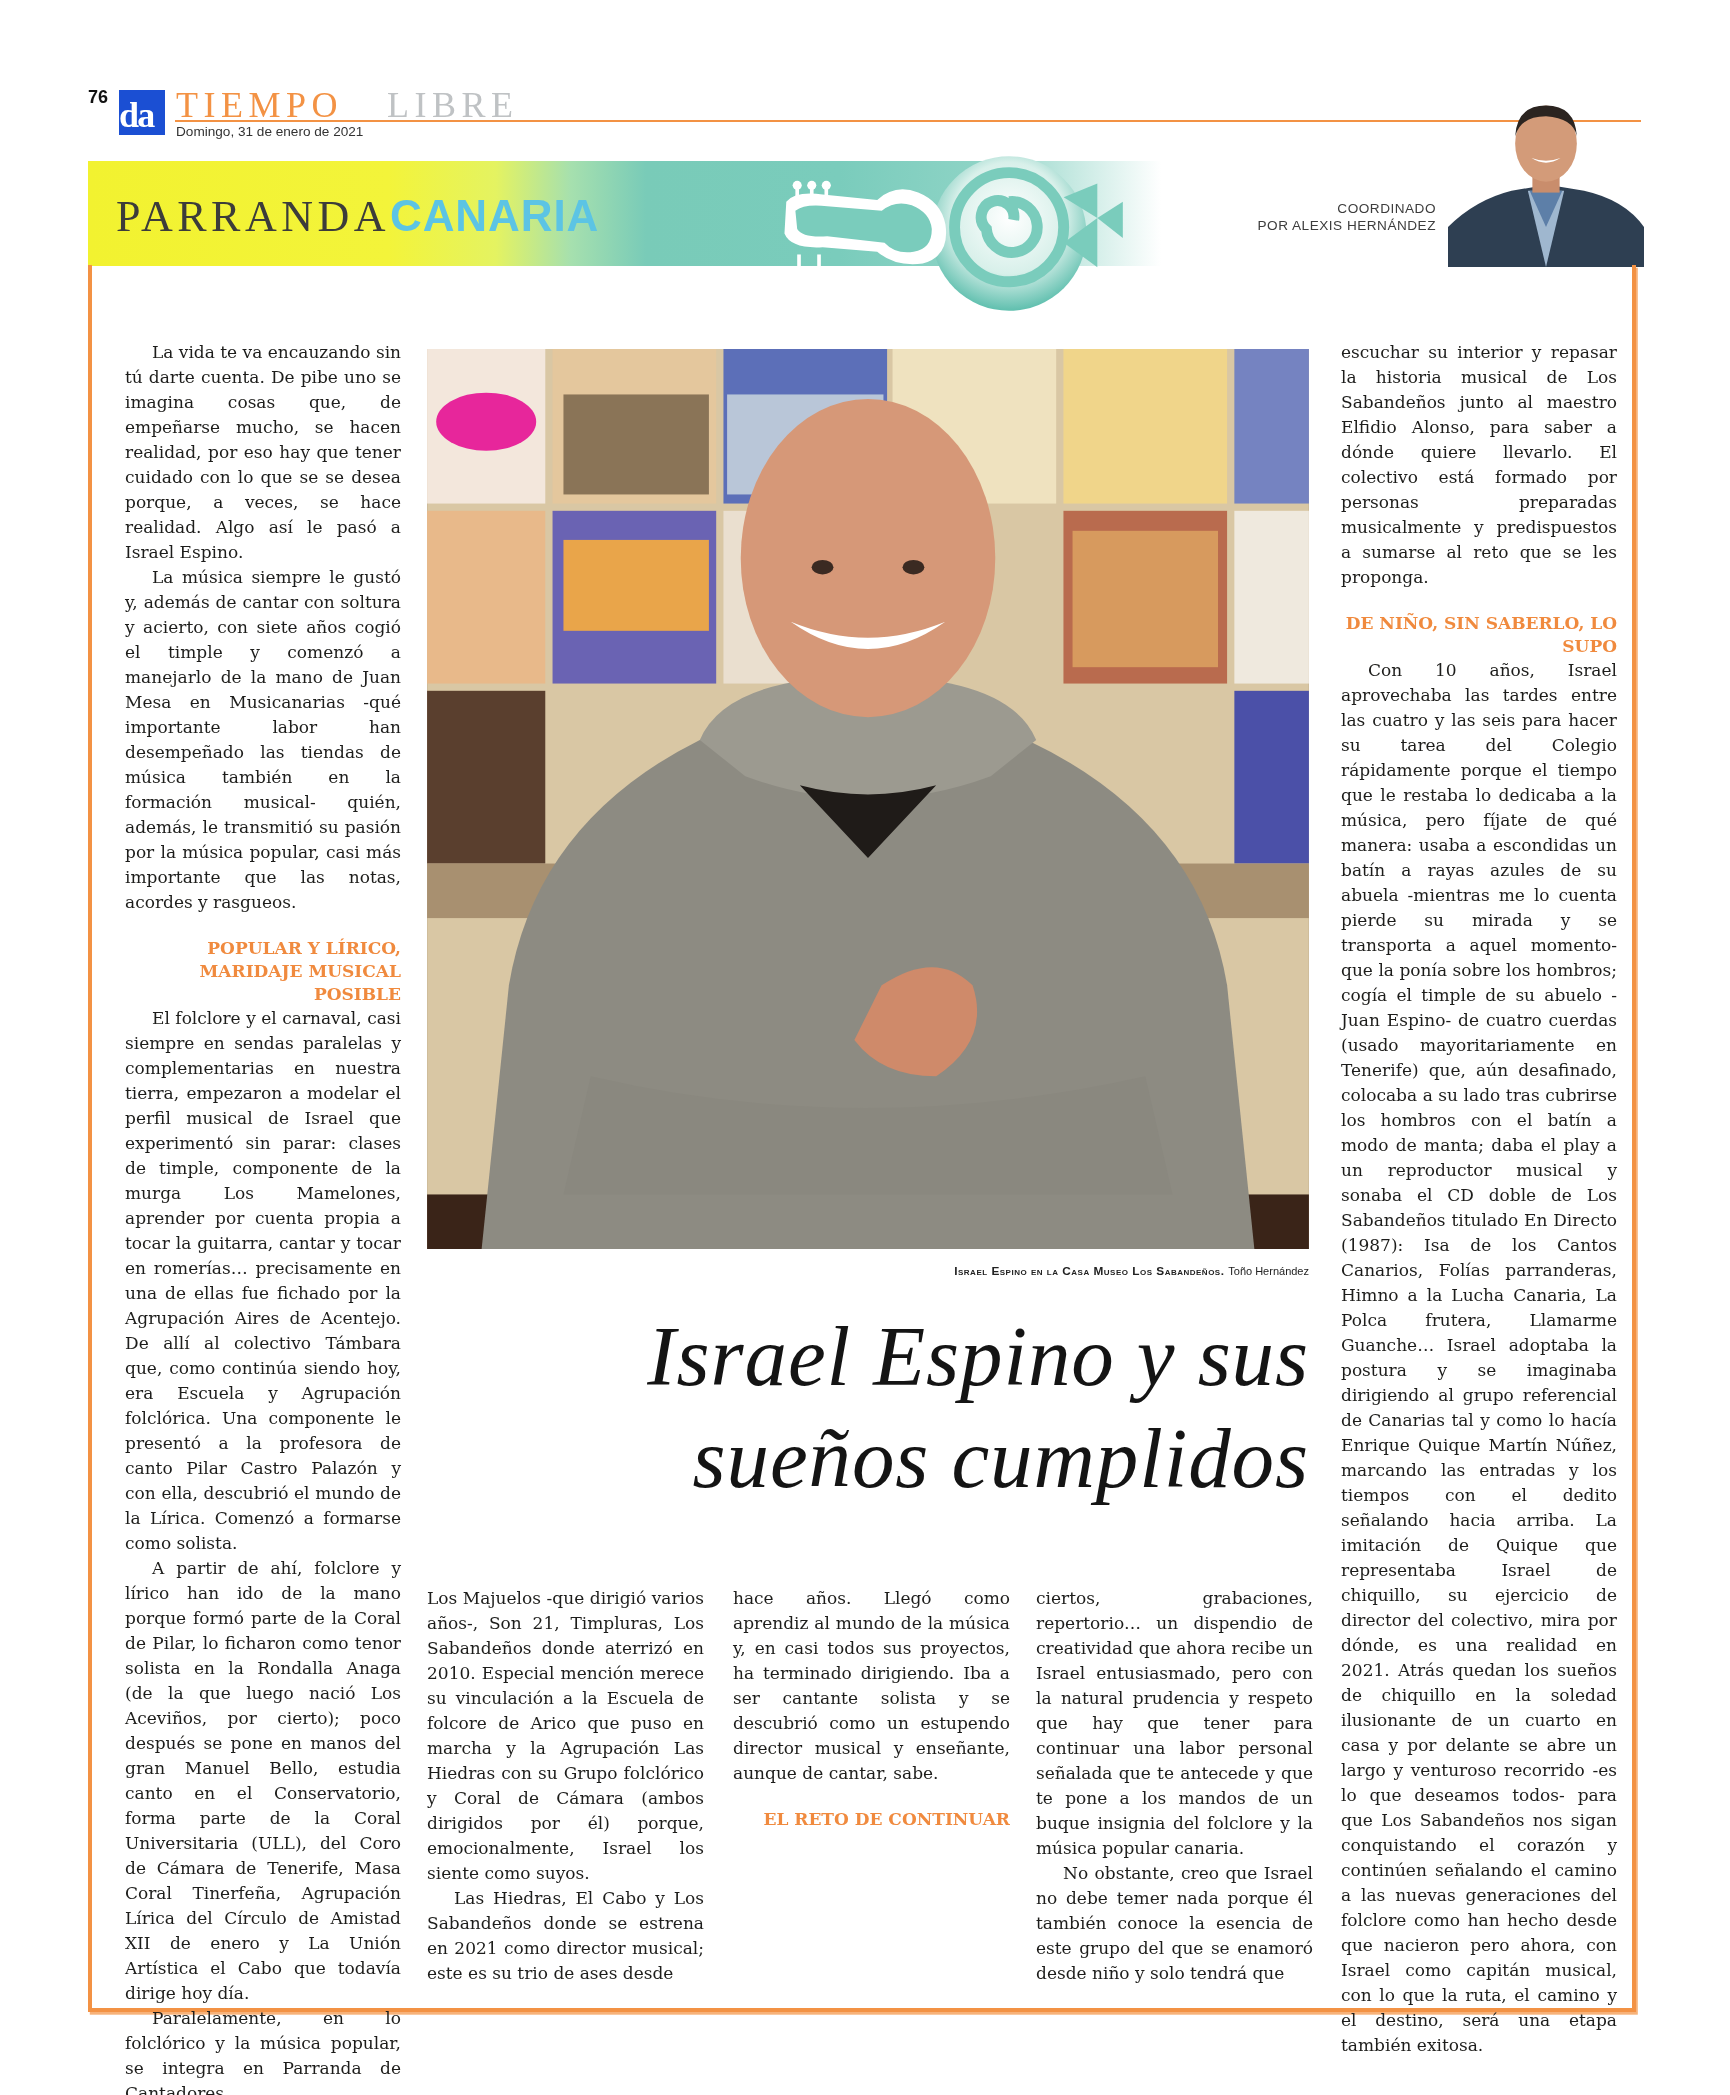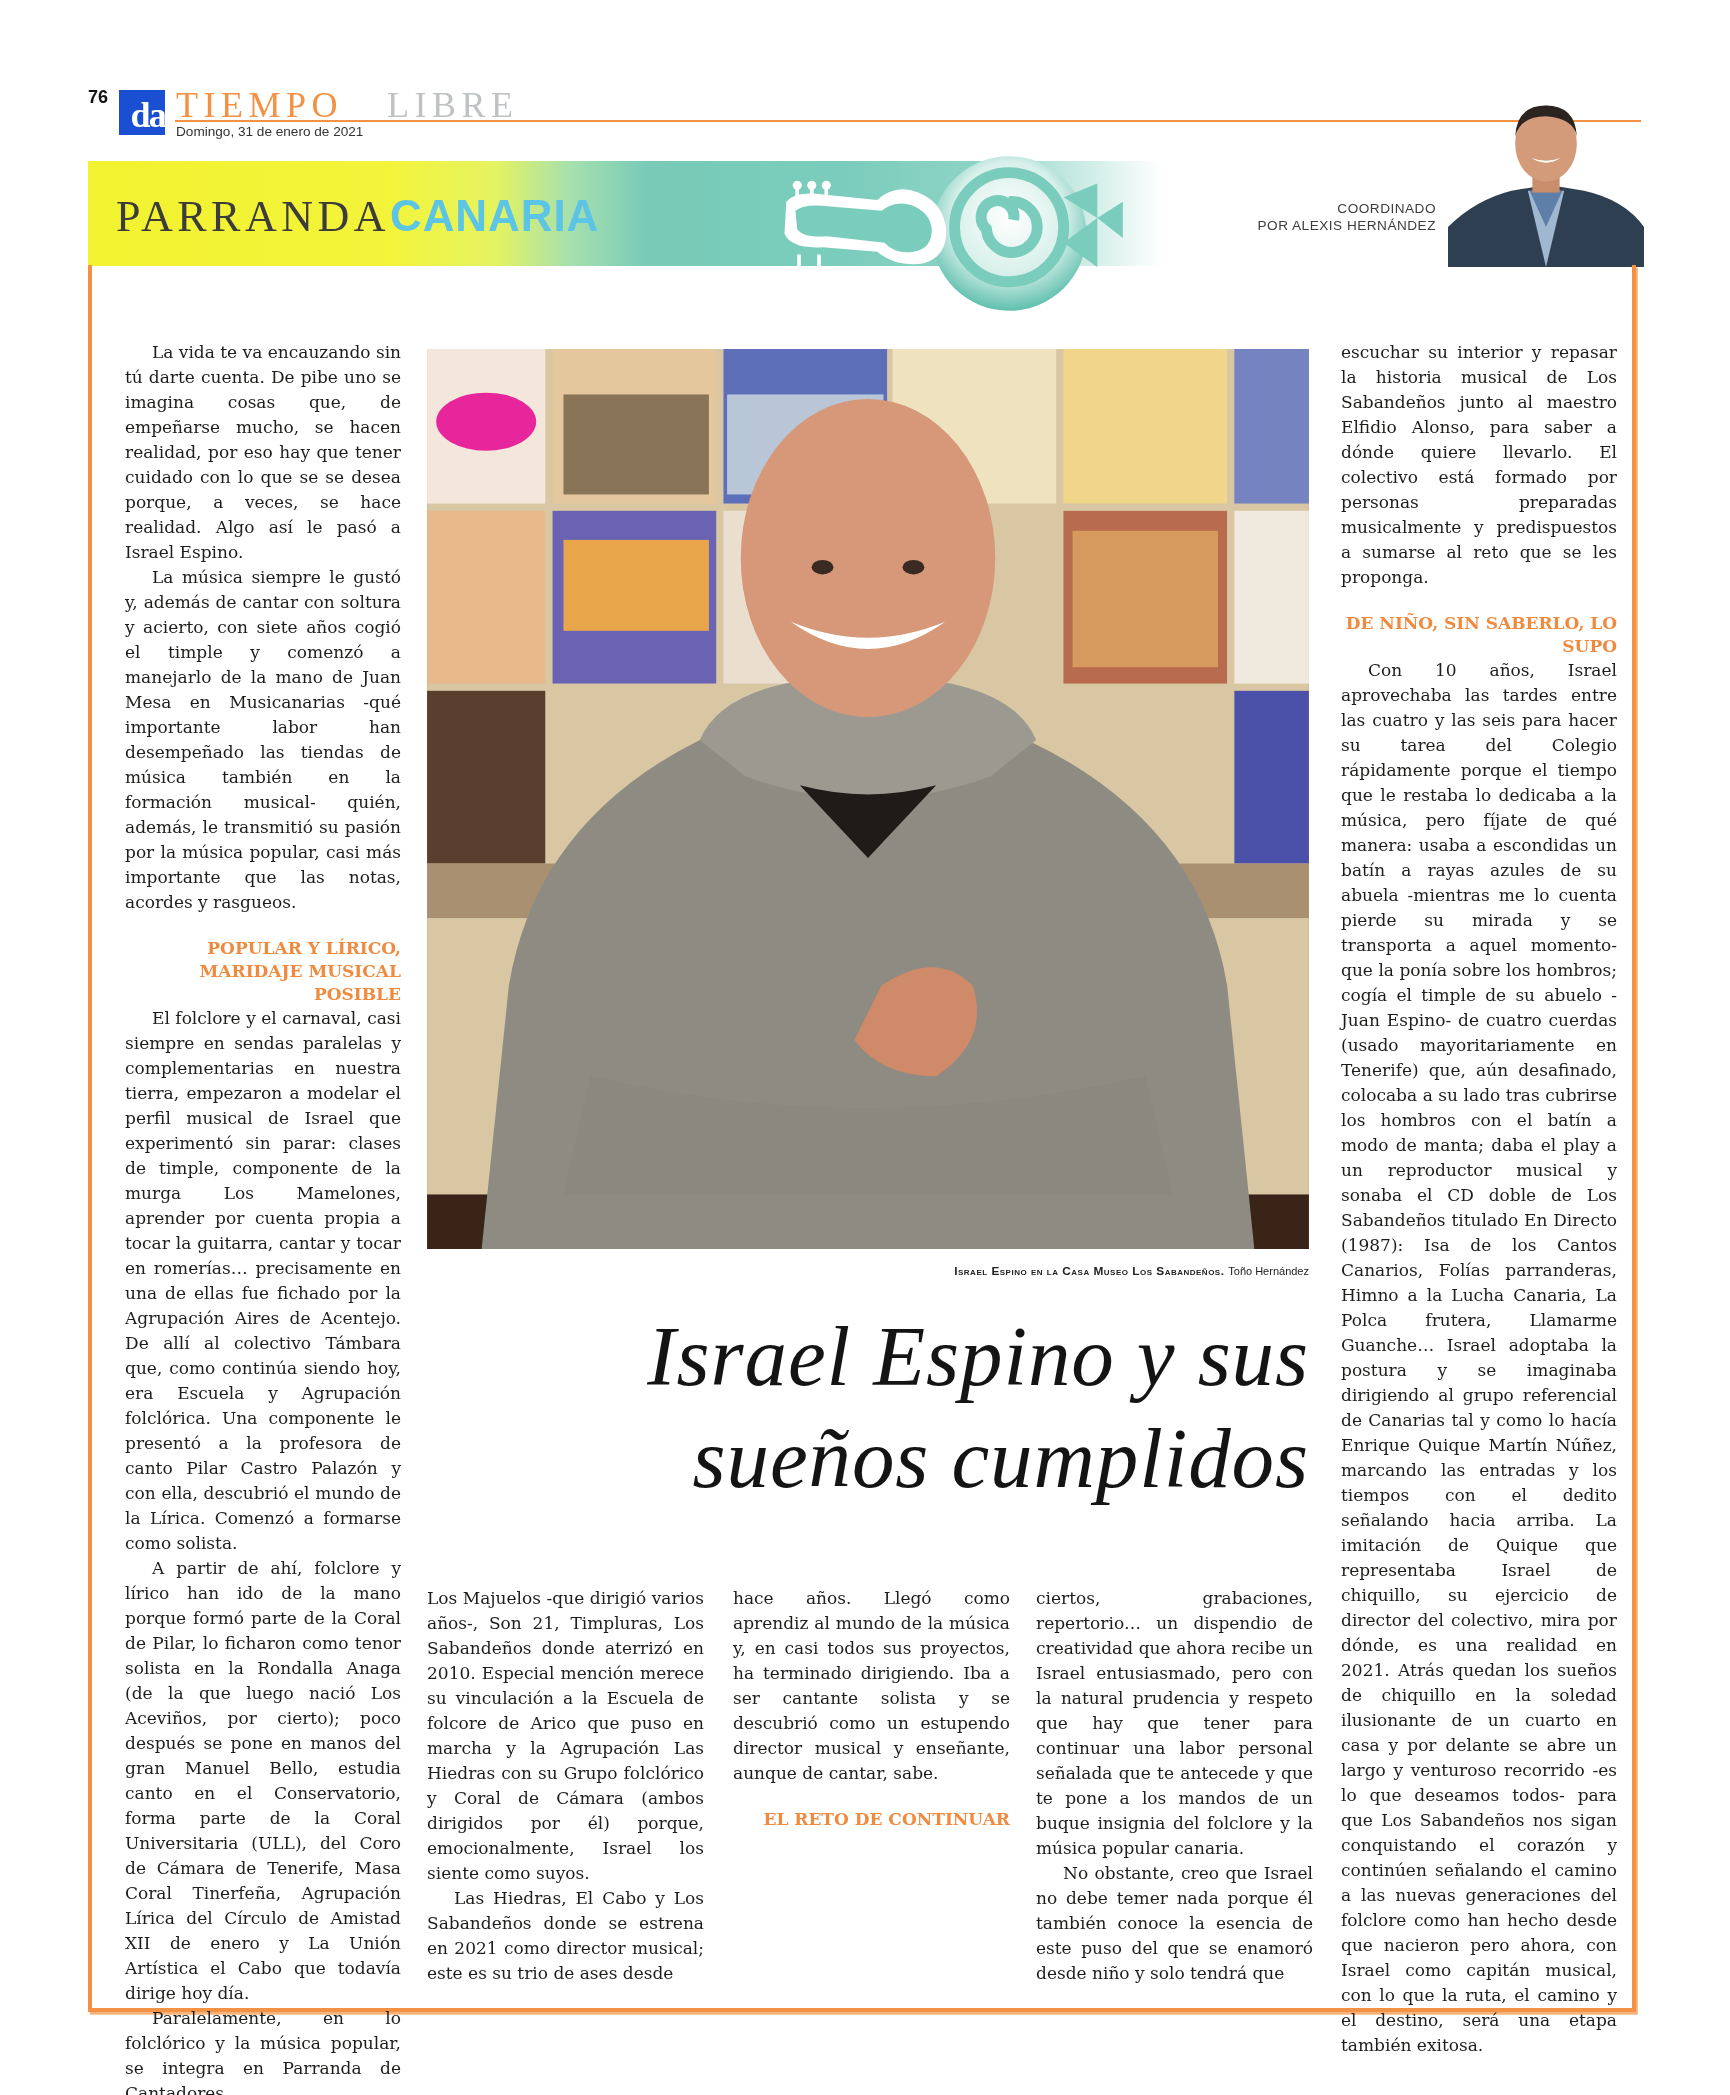--- a/index.html
+++ b/index.html
@@ -1,21 +1,21 @@
 <!DOCTYPE html>
 <html style="font-size:14.5px"><head>
 <meta charset="utf-8">
 <style>
   html, body { margin:0; padding:0; background:#ffffff; }
   body { width:1730px; height:2096px; position:relative; overflow:hidden; font-family:"DejaVu Serif", serif; color:#1d1d1b; }
   .abs { position:absolute; }
 
   
   .page-num { left:88px; top:87px; font:bold 18px "Liberation Sans", sans-serif; color:#111; }
-  .logo-da { left:119px; top:90px; width:46px; height:45px; background:#1b4fd3; color:#fff; font:bold 36px "Liberation Serif", serif; line-height:51px; text-align:right; letter-spacing:-1.8px; }
+  .logo-da { left:119px; top:90px; width:46px; height:45px; background:#1b4fd3; color:#fff; font:bold 36px "Liberation Serif", serif; line-height:51px; text-align:left; letter-spacing:-1.8px; }
   .section-name { left:176px; top:87px; font:36px "Liberation Serif", serif; letter-spacing:5.5px; line-height:36px; }
   .section-name .a { color:#f39244; }
   .section-name .b { color:#bfc2c4;margin-left:44px; }
   .header-rule { left:175px; top:120px; width:1466px; height:1.8px; background:#f39244; }
   .date { left:176px; top:124px; font:13.6px "Liberation Sans", sans-serif; color:#333; }
 
   
   .banner { left:88px; top:161px; width:1073px; height:105px;
     background:linear-gradient(90deg,#f2f230 0%,#f3f43a 28%,#e4f361 38%,#a6e0ae 45%,#79cbb8 52%,#7accbc 70%,#8fd4c6 84%,rgba(255,255,255,0) 100%); }
   .banner-title { left:116px; top:188px; font:44px "Liberation Serif", serif; letter-spacing:4.5px; line-height:55px; white-space:nowrap; }
@@ -157,21 +157,21 @@
 </div>
 
 <div class="col c3">
   <p class="ni">hace años. Llegó como aprendiz al mundo de la música y, en casi todos sus proyectos, ha terminado dirigiendo. Iba a ser cantante solista y se descubrió como un estupendo director musical y enseñante, aunque de cantar, sabe.</p>
   <div class="gap"></div>
   <h3>EL RETO DE CONTINUAR</h3>
 </div>
 
 <div class="col c4">
   <p class="ni">ciertos, grabaciones, repertorio… un dispendio de creatividad que ahora recibe un Israel entusiasmado, pero con la natural prudencia y respeto que hay que tener para continuar una labor personal señalada que te antecede y que te pone a los mandos de un buque insignia del folclore y la música popular canaria.</p>
-  <p>No obstante, creo que Israel no debe temer nada porque él también conoce la esencia de este puso del que se enamoró desde niño y solo tendrá que</p>
+  <p>No obstante, creo que Israel no debe temer nada porque él también conoce la esencia de este grupo del que se enamoró desde niño y solo tendrá que</p>
 </div>
 
 <div class="col c5">
   <p class="ni">escuchar su interior y repasar la historia musical de Los Sabandeños junto al maestro Elfidio Alonso, para saber a dónde quiere llevarlo. El colectivo está formado por personas preparadas musicalmente y predispuestos a sumarse al reto que se les proponga.</p>
   <div class="gap"></div>
   <h3>DE NIÑO, SIN SABERLO, LO SUPO</h3>
   <p>Con 10 años, Israel aprovechaba las tardes entre las cuatro y las seis para hacer su tarea del Colegio rápidamente porque el tiempo que le restaba lo dedicaba a la música, pero fíjate de qué manera: usaba a escondidas un batín a rayas azules de su abuela -mientras me lo cuenta pierde su mirada y se transporta a aquel momento- que la ponía sobre los hombros; cogía el timple de su abuelo -Juan Espino- de cuatro cuerdas (usado mayoritariamente en Tenerife) que, aún desafinado, colocaba a su lado tras cubrirse los hombros con el batín a modo de manta; daba el play a un reproductor musical y sonaba el CD doble de Los Sabandeños titulado En Directo (1987): Isa de los Cantos Canarios, Folías parranderas, Himno a la Lucha Canaria, La Polca frutera, Llamarme Guanche… Israel adoptaba la postura y se imaginaba dirigiendo al grupo referencial de Canarias tal y como lo hacía Enrique Quique Martín Núñez, marcando las entradas y los tiempos con el dedito señalando hacia arriba. La imitación de Quique que representaba Israel de chiquillo, su ejercicio de director del colectivo, mira por dónde, es una realidad en 2021. Atrás quedan los sueños de chiquillo en la soledad ilusionante de un cuarto en casa y por delante se abre un largo y venturoso recorrido -es lo que deseamos todos- para que Los Sabandeños nos sigan conquistando el corazón y continúen señalando el camino a las nuevas generaciones del folclore como han hecho desde que nacieron pero ahora, con Israel como capitán musical, con lo que la ruta, el camino y el destino, será una etapa también exitosa.</p>
 </div>
 
 

